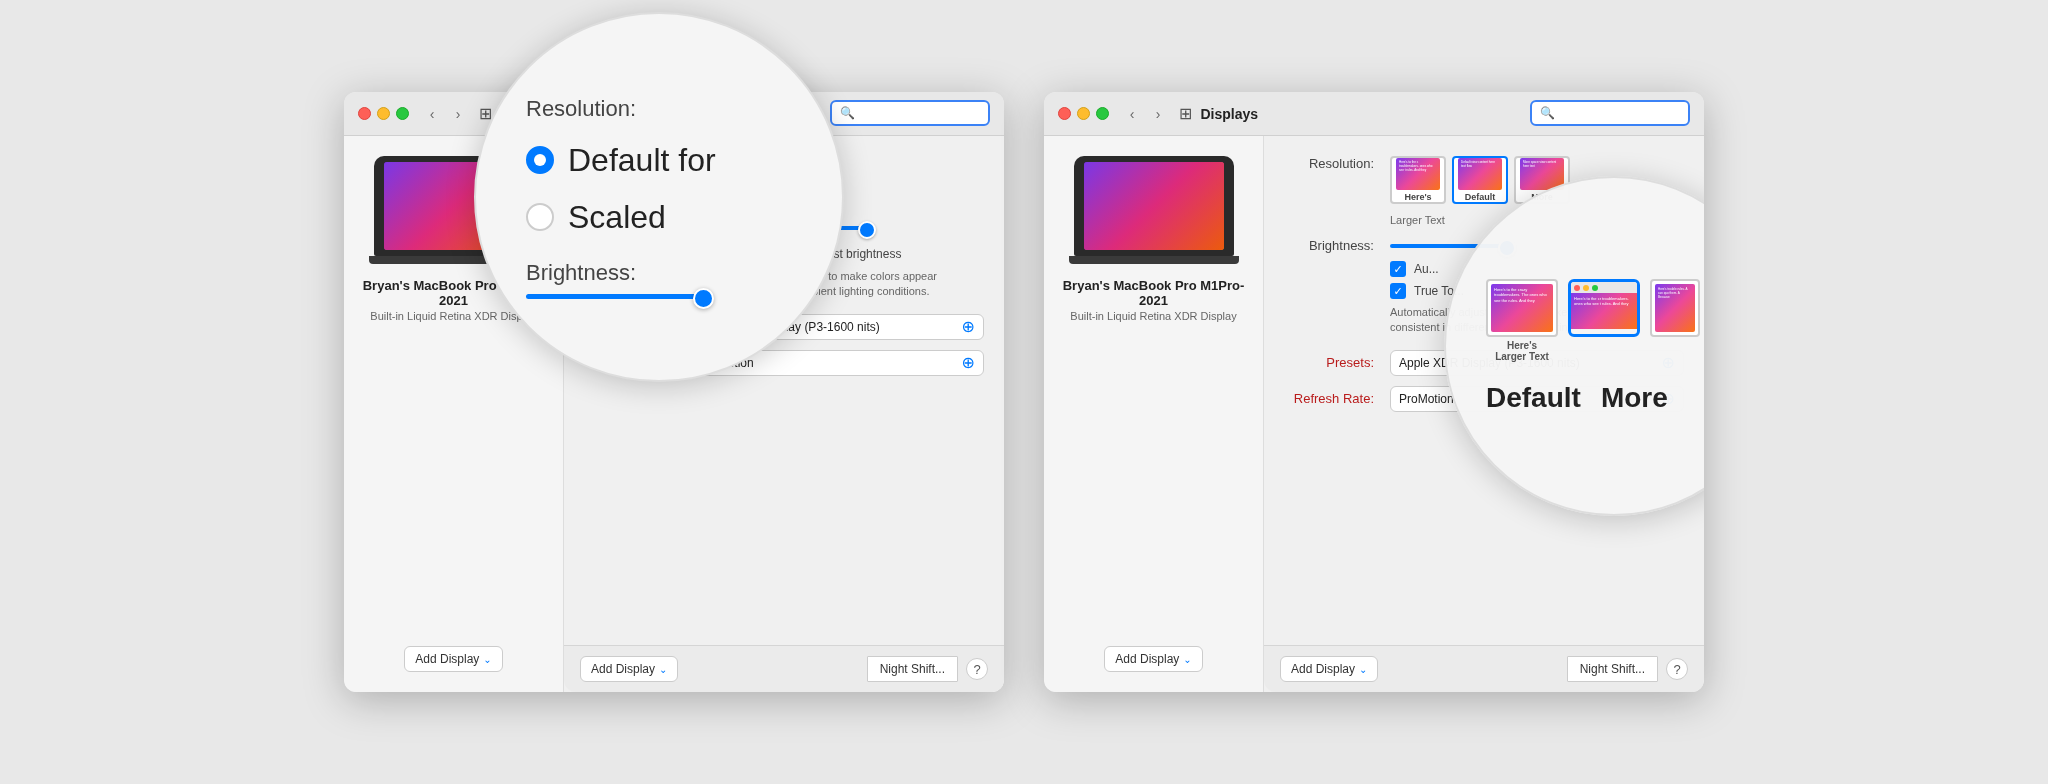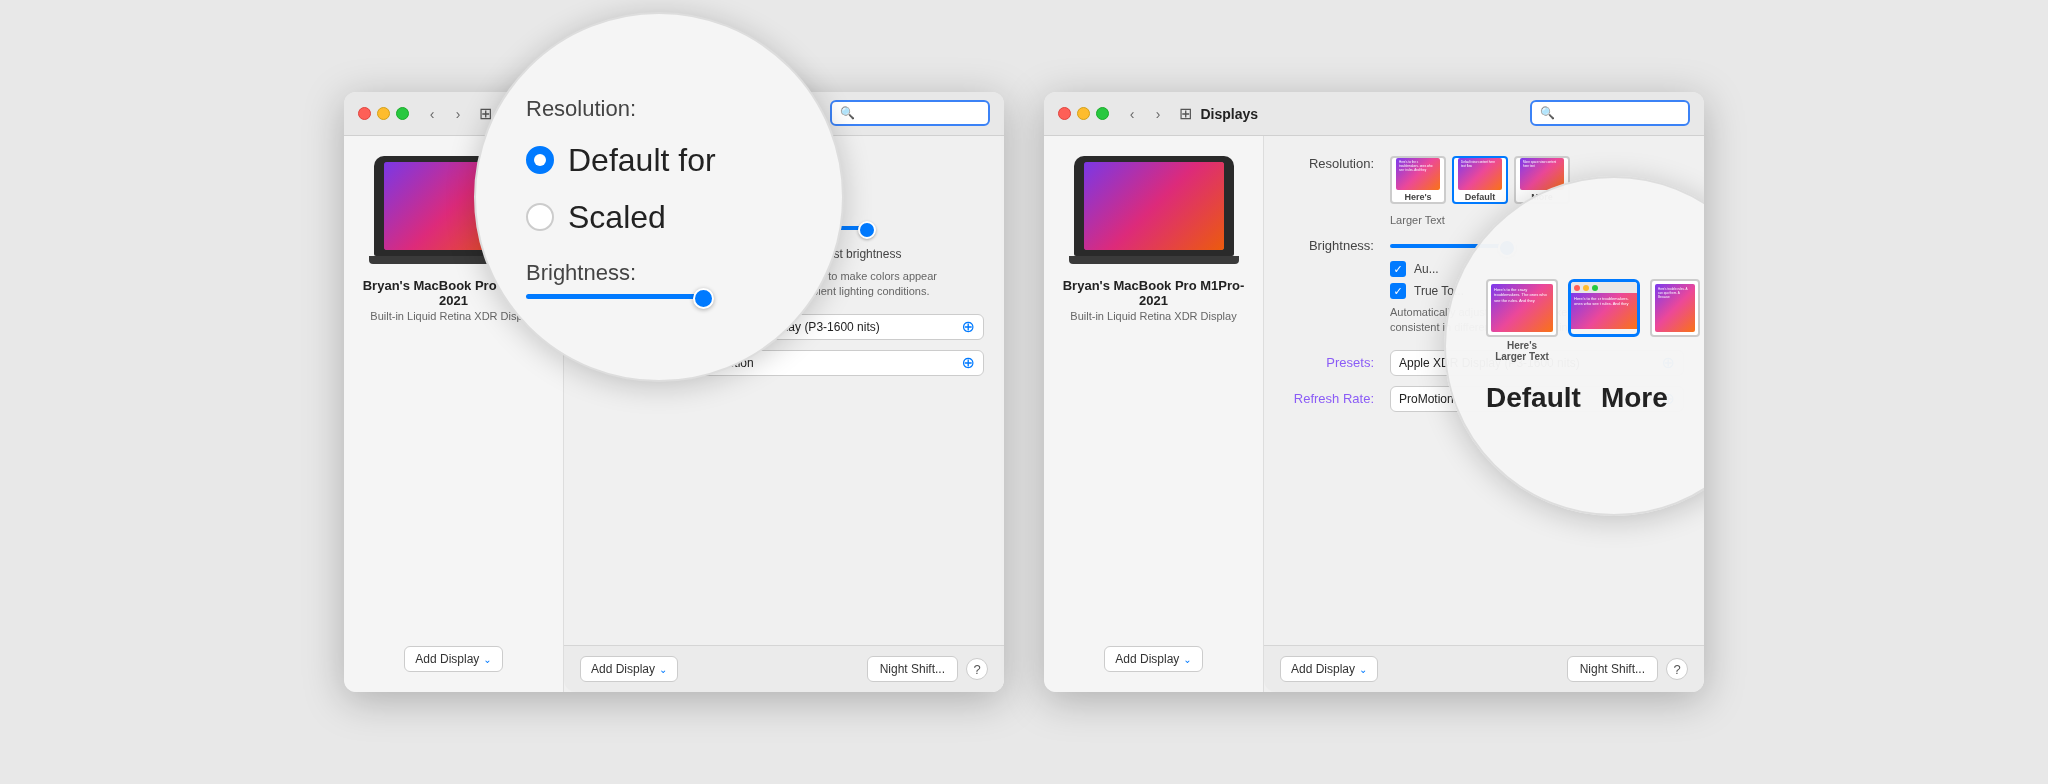--- a/index.html
+++ b/index.html
@@ -300,21 +300,21 @@
       margin-bottom: 14px;
       line-height: 1.4;
     }
     .presets-row {
       display: flex;
       align-items: center;
       margin-bottom: 10px;
     }
     .presets-label {
       font-size: 13px;
-      color: #8b5cf6;
+      color: #b91c1c;
       width: 90px;
       text-align: right;
       margin-right: 16px;
       font-weight: 500;
     }
     .select-control {
       flex: 1;
       height: 26px;
       background: #fff;
       border: 1px solid #ccc;
@@ -340,21 +340,21 @@
       border-top: 1px solid #d5d5d5;
       border-radius: 0 0 12px 12px;
       position: absolute;
       bottom: 0;
       left: 0;
       right: 0;
     }
     .night-shift-btn {
       background: #fff;
       border: 1px solid #ccc;
-      border-radius: 6px;
+      border-radius: 1px;
       padding: 5px 12px;
       font-size: 12px;
       color: #333;
       cursor: pointer;
     }
     .help-btn {
       width: 22px;
       height: 22px;
       border: 1px solid #ccc;
       border-radius: 50%;

